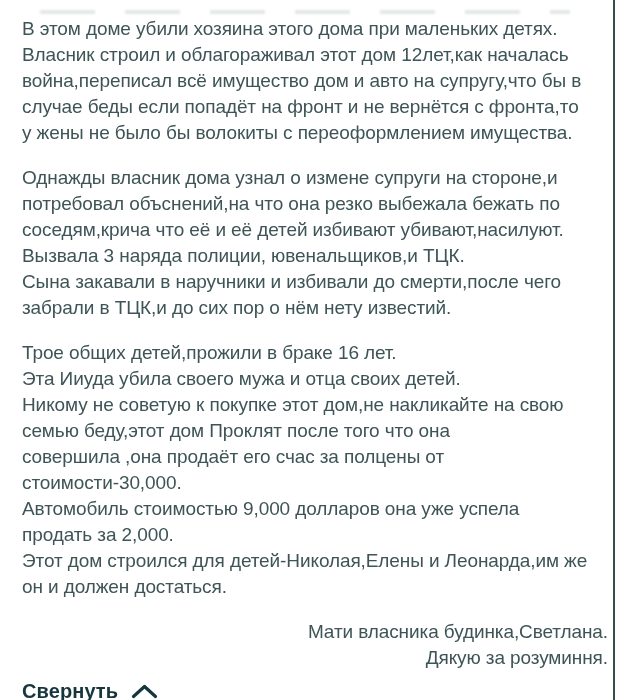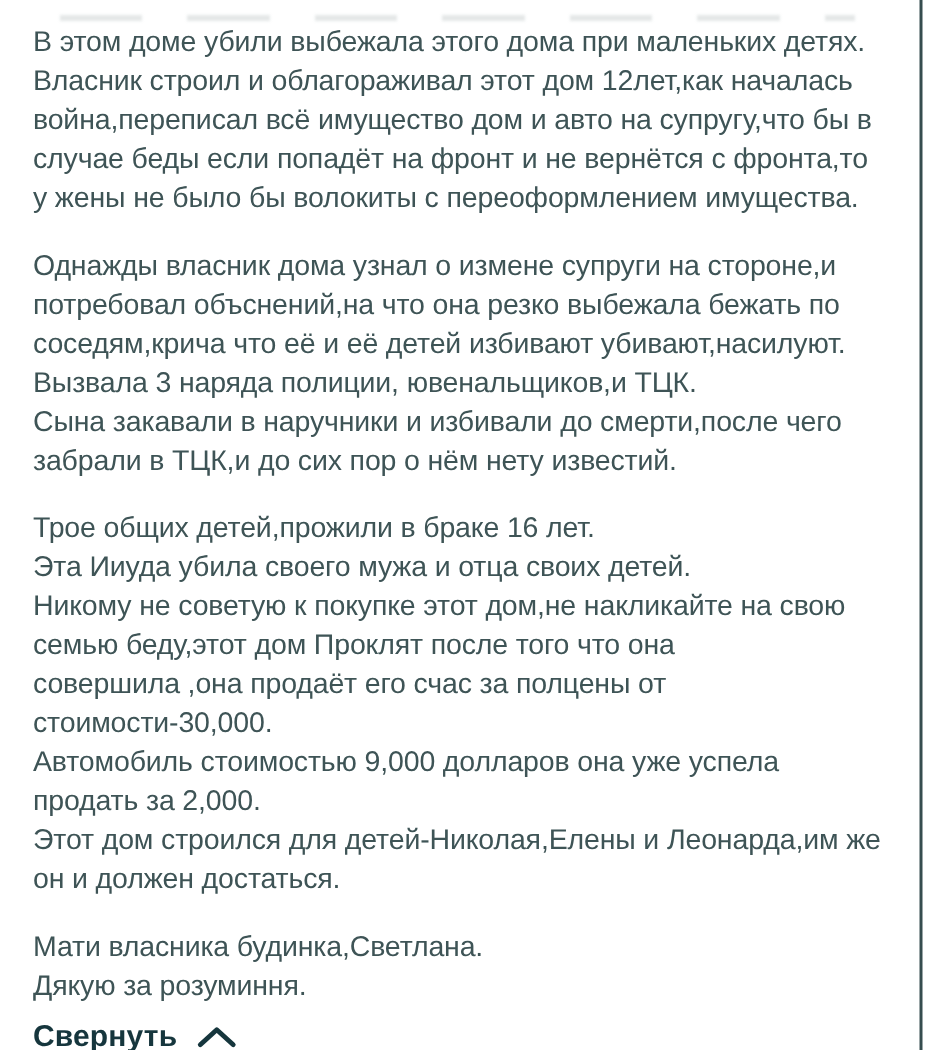--- a/index.html
+++ b/index.html
@@ -17,20 +17,21 @@
   .para {
     margin: 0 0 19px 0;
     font-size: 19px;
     line-height: 26px;
     letter-spacing: -0.1px;
     color: #3e5456;
     white-space: pre-line;
   }
   .text-block .para:last-child {
     margin-bottom: 9px;
+    text-align: right;
   }
   .collapse-row {
     display: flex;
     align-items: center;
     gap: 13px;
     padding-left: 22px;
     cursor: pointer;
     height: 22px;
   }
   .collapse-label {
@@ -70,21 +71,21 @@
   }
 </style>
 </head>
 <body>
 
 <div class="page">
 
   <div class="top-artifact"></div>
 
   <div class="text-block">
-    <p class="para">В этом доме убили выбежала этого дома при маленьких детях.
+    <p class="para">В этом доме убили хозяина этого дома при маленьких детях.
 Власник строил и облагораживал этот дом 12лет,как началась
 война,переписал всё имущество дом и авто на супругу,что бы в
 случае беды если попадёт на фронт и не вернётся с фронта,то
 у жены не было бы волокиты с переоформлением имущества.</p>
     <p class="para">Однажды власник дома узнал о измене супруги на стороне,и
 потребовал объснений,на что она резко выбежала бежать по
 соседям,крича что её и её детей избивают убивают,насилуют.
 Вызвала 3 наряда полиции, ювенальщиков,и ТЦК.
 Сына закавали в наручники и избивали до смерти,после чего
 забрали в ТЦК,и до сих пор о нём нету известий.</p>

